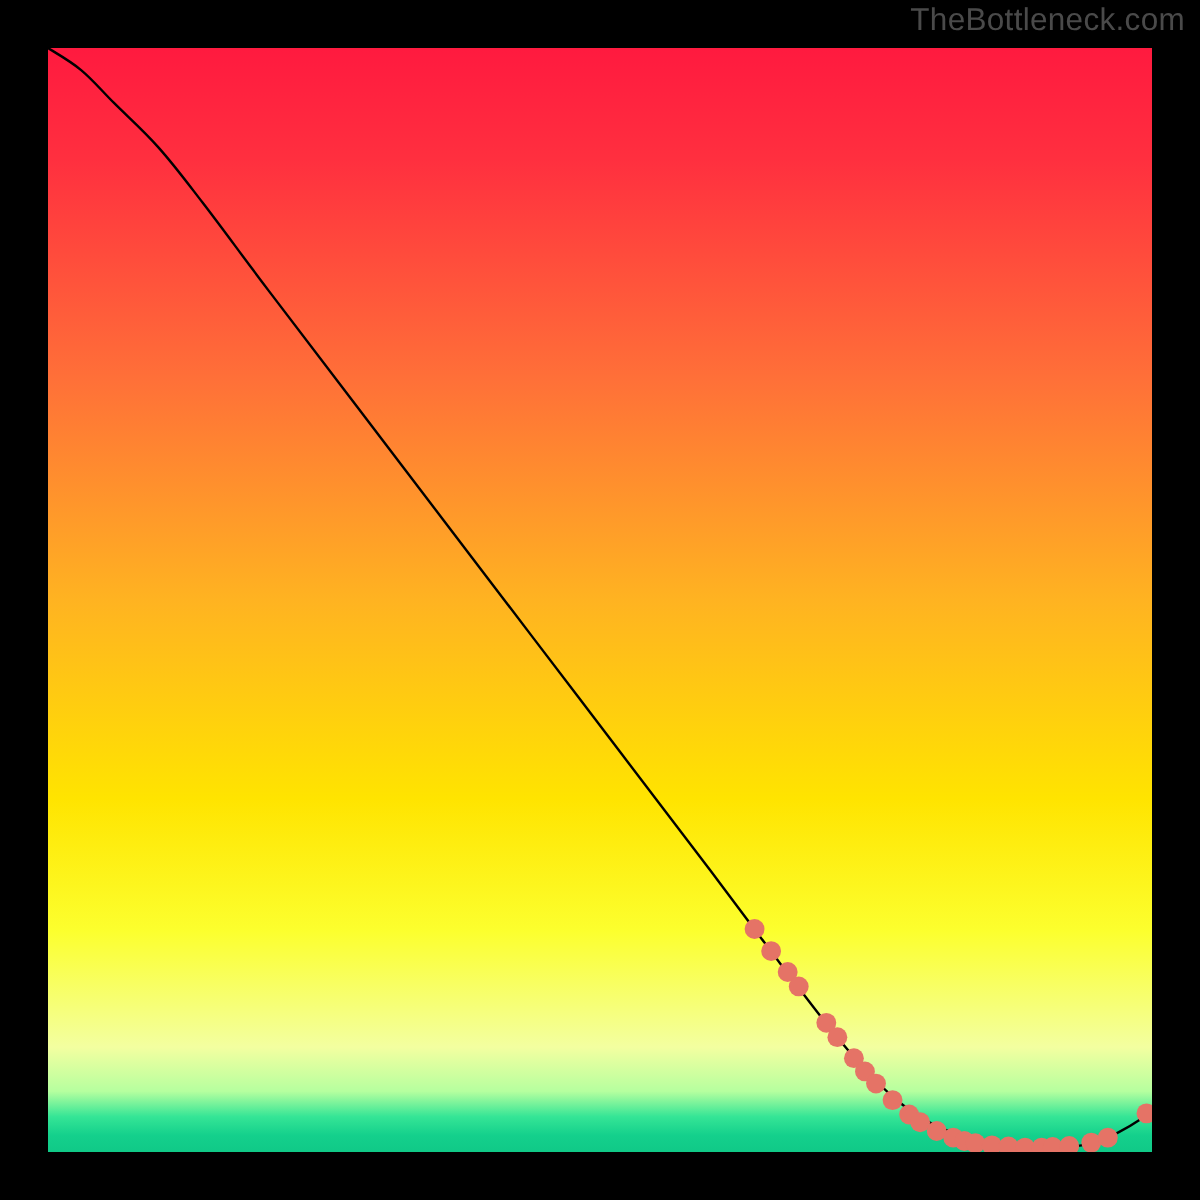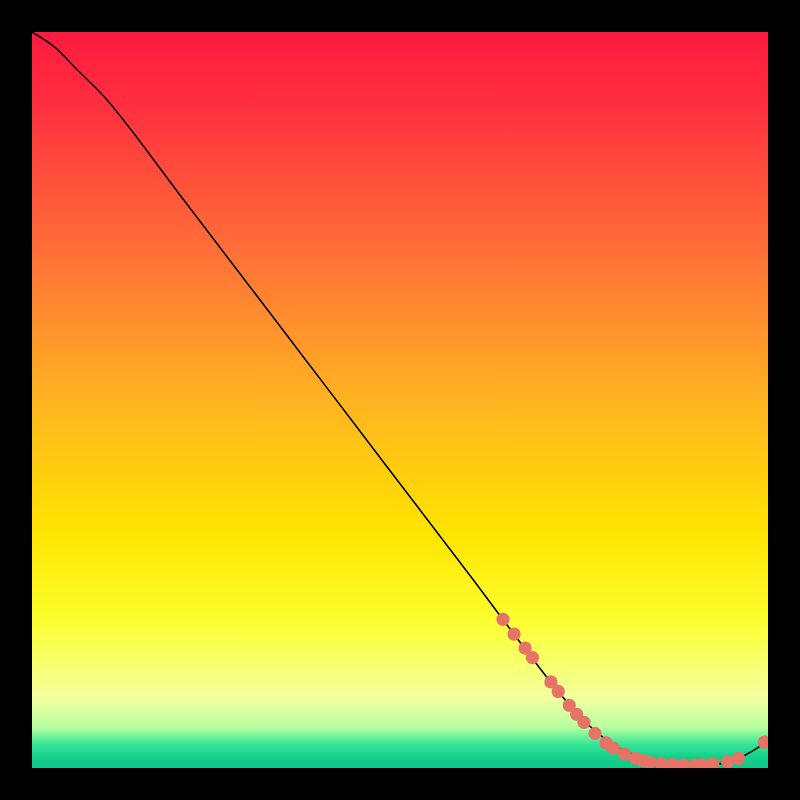--- a/index.html
+++ b/index.html
@@ -40,20 +40,21 @@
   svg.plot {
     display: block;
     width: 736px;
     height: 736px;
   }
 </style>
 </head>
 <body>
 
 <div class="frame">
+  <div class="watermark">TheBottleneck.com</div>
 
   <div class="plot-clip">
     <svg class="plot" viewBox="0 0 736 736" preserveAspectRatio="none">
       <defs>
         <linearGradient id="bg-grad" x1="0" y1="0" x2="0" y2="1">
             <stop offset="0.00%" stop-color="#ff1a3f"></stop>
             <stop offset="10.00%" stop-color="#ff2f3f"></stop>
             <stop offset="30.00%" stop-color="#ff7038"></stop>
             <stop offset="50.00%" stop-color="#ffb321"></stop>
             <stop offset="68.00%" stop-color="#ffe400"></stop>

